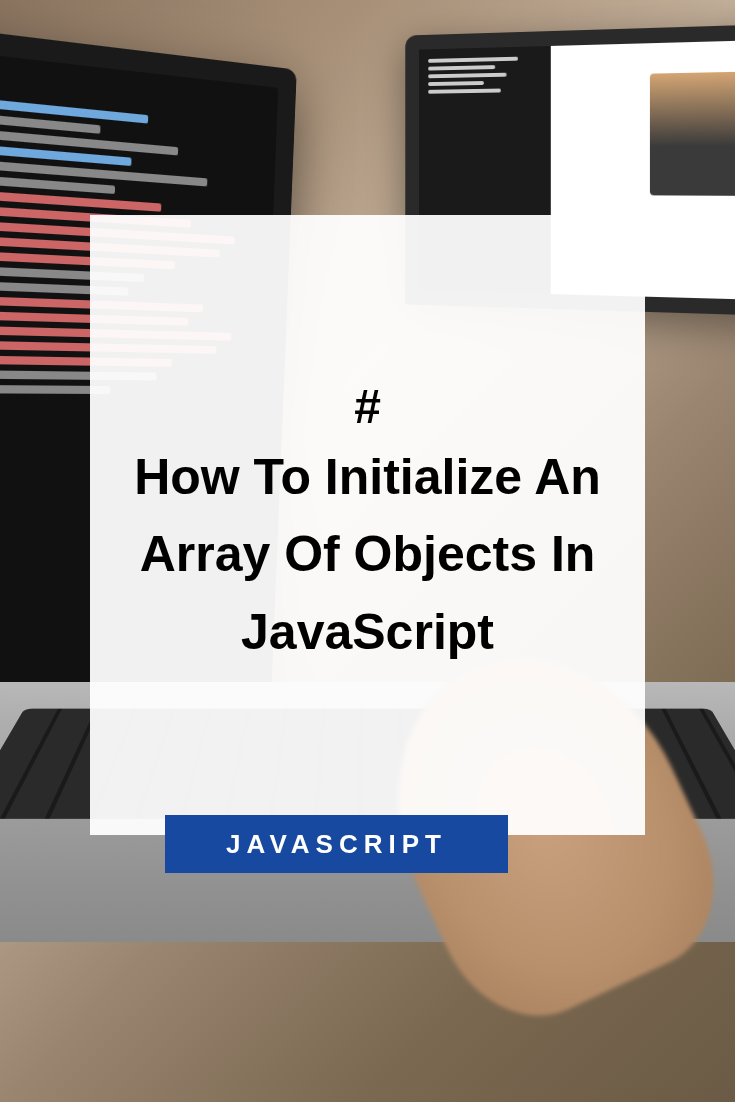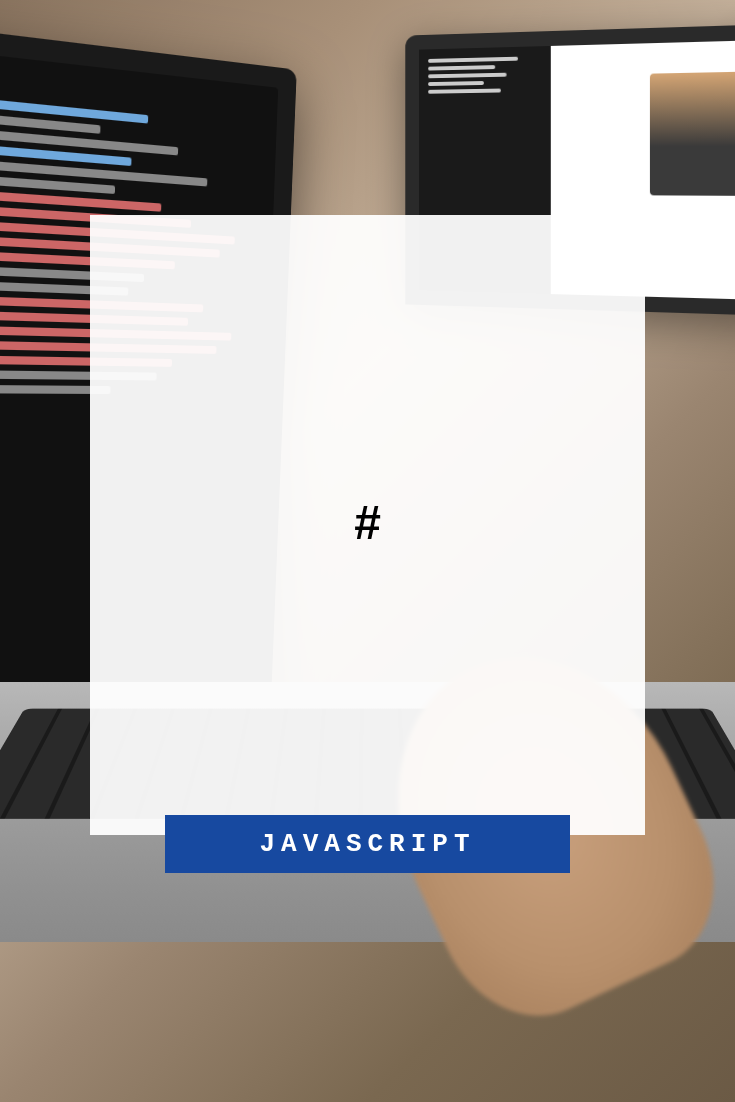--- a/index.html
+++ b/index.html
@@ -148,27 +148,26 @@
       font-size: 50px;
       font-weight: 900;
       color: #000;
       text-align: center;
       line-height: 1.55;
     }
     .category-badge {
       position: absolute;
       top: 815px;
       left: 165px;
-      width: 405px;
+      width: 343px;
       height: 58px;
       background: #1749a0;
       display: flex;
       align-items: center;
       justify-content: center;
-      font-family: Liberation Mono, monospace;
     }
     .category-text {
       color: #fff;
       font-size: 26px;
       font-weight: 700;
       letter-spacing: 6px;
     }
   </style>
 </head>
 <body>
@@ -218,17 +217,18 @@
 
   <div class="keyboard-base">
     <div class="keyboard-keys"></div>
   </div>
 
   <div class="hand"></div>
 </div>
 
 <div class="overlay-card">
   <div class="hash-symbol">#</div>
+  <div class="title-text">How To Initialize An Array Of Objects In JavaScript</div>
 </div>
 
 <div class="category-badge">
   <span class="category-text">JAVASCRIPT</span>
 </div>
 
 </body></html>

